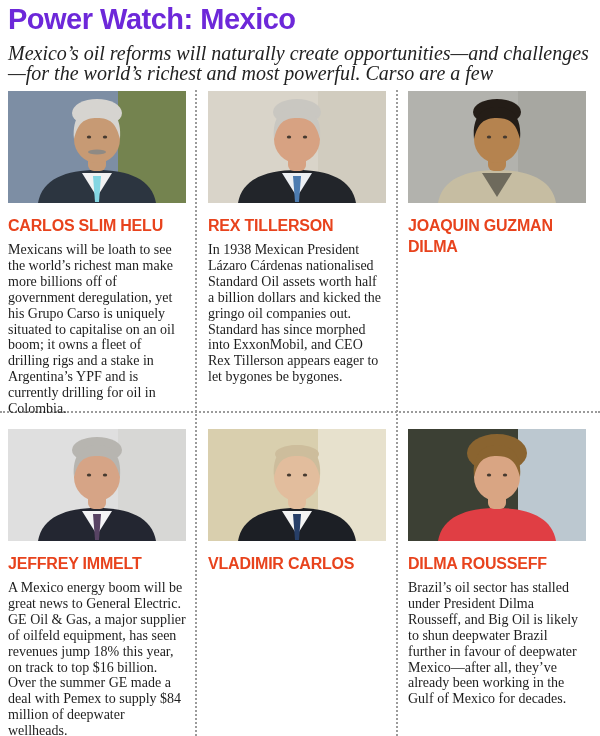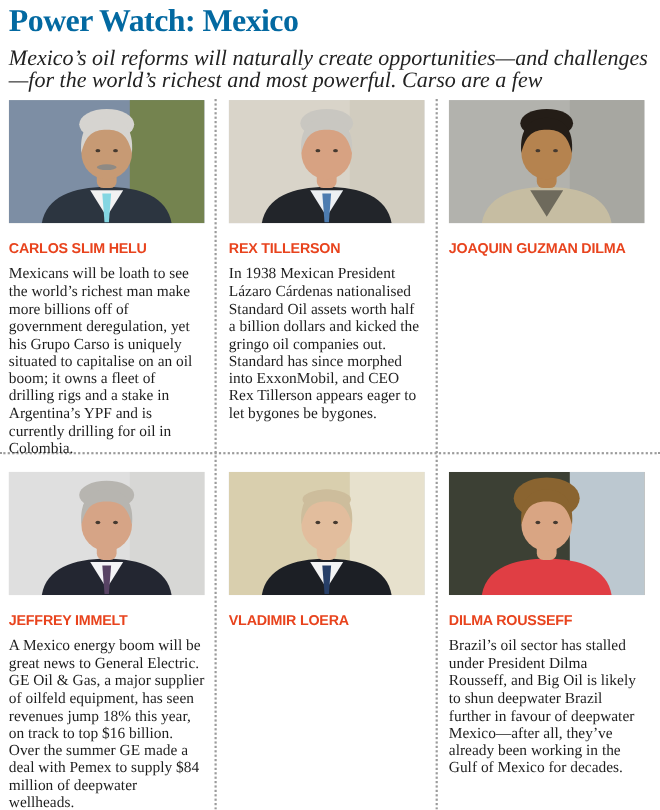--- a/index.html
+++ b/index.html
@@ -3,37 +3,37 @@
 <meta charset="utf-8">
 <style>
   html,body{margin:0;padding:0;}
   body{
     width:600px;height:736px;position:relative;overflow:hidden;
     background:#ffffff;
     font-family:"Liberation Serif",serif;
   }
   .page-title{
     position:absolute;left:8px;top:1px;
-    font-family:Liberation Serif, serif;font-weight:bold;
-    font-size:29px;line-height:36px;letter-spacing:-0.5px;color:#0369a1;
+    font-family:Liberation Sans, sans-serif;font-weight:bold;
+    font-size:29px;line-height:36px;letter-spacing:-0.5px;color:#6d28d9;
     white-space:nowrap;
   }
   .page-subtitle{
     position:absolute;left:8px;top:44px;width:588px;
     font-size:20px;line-height:19.5px;color:#222222;font-style:italic;
   }
   .cell{position:absolute;width:178px;}
   .cell-c0{left:8px;}  .cell-c1{left:208px;}  .cell-c2{left:408px;}
   .cell-r0{top:91px;}  .cell-r1{top:429px;}
   .photo{width:178px;height:112px;overflow:hidden;background:#ddd;}
   .photo svg{display:block;width:178px;height:112px;}
   .profile-name{
     margin-top:12px;
     font-family:"Liberation Sans",sans-serif;font-weight:bold;
-    font-size:13px;line-height:21px;letter-spacing:-0.2px;
+    font-size:16px;line-height:21px;letter-spacing:-0.2px;
     color:var(--accent,#e8431d);
   }
   .profile-body{
     margin-top:6px;
     font-size:14px;line-height:15.9px;color:#1d1d1d;
   }
   .vdiv{
     position:absolute;top:90px;bottom:0;width:0;
     border-left:2px dotted var(--divider,#9b9b9b);
   }
@@ -148,21 +148,21 @@
       <path d="M74,82 L89,106 L104,82 Z" fill="#f4f4f4"></path>
         <path d="M85,85 L93,85 L91,111 L87,111 Z" fill="#273f68"></path>
       <rect x="80" y="60" width="18" height="20" rx="6" fill="#e2bd9d"></rect>
       <ellipse cx="89" cy="48" rx="23" ry="24" fill="#e2bd9d"></ellipse>
       <path d="M66,48 C64,26 74,16 89,16 C104,16 114,26 112,48 C108,32 102,27 89,27 C76,27 70,32 66,48 Z" fill="#cdbd9c"></path>
       <ellipse cx="81" cy="46" rx="2.2" ry="1.5" fill="#463a30"></ellipse>
       <ellipse cx="97" cy="46" rx="2.2" ry="1.5" fill="#463a30"></ellipse>
 
     </svg>
     </div>
-  <div class="profile-name">VLADIMIR LOERA</div>
+  <div class="profile-name">VLADIMIR CARLOS</div>
 </div>
 
 <div class="cell cell-r1 cell-c2">
   <div class="photo">
       <svg viewBox="0 0 178 112" preserveAspectRatio="none" xmlns="http://www.w3.org/2000/svg">
       <rect width="178" height="112" fill="#3c4034"></rect>
       <rect x="110" width="68" height="112" fill="#bcc8d0"></rect>
       <ellipse cx="89" cy="24" rx="30" ry="19" fill="#8a6430"></ellipse>
       <path d="M30,112 C34,88 58,79 89,79 C120,79 144,88 148,112 Z" fill="#e03e44"></path>
 

